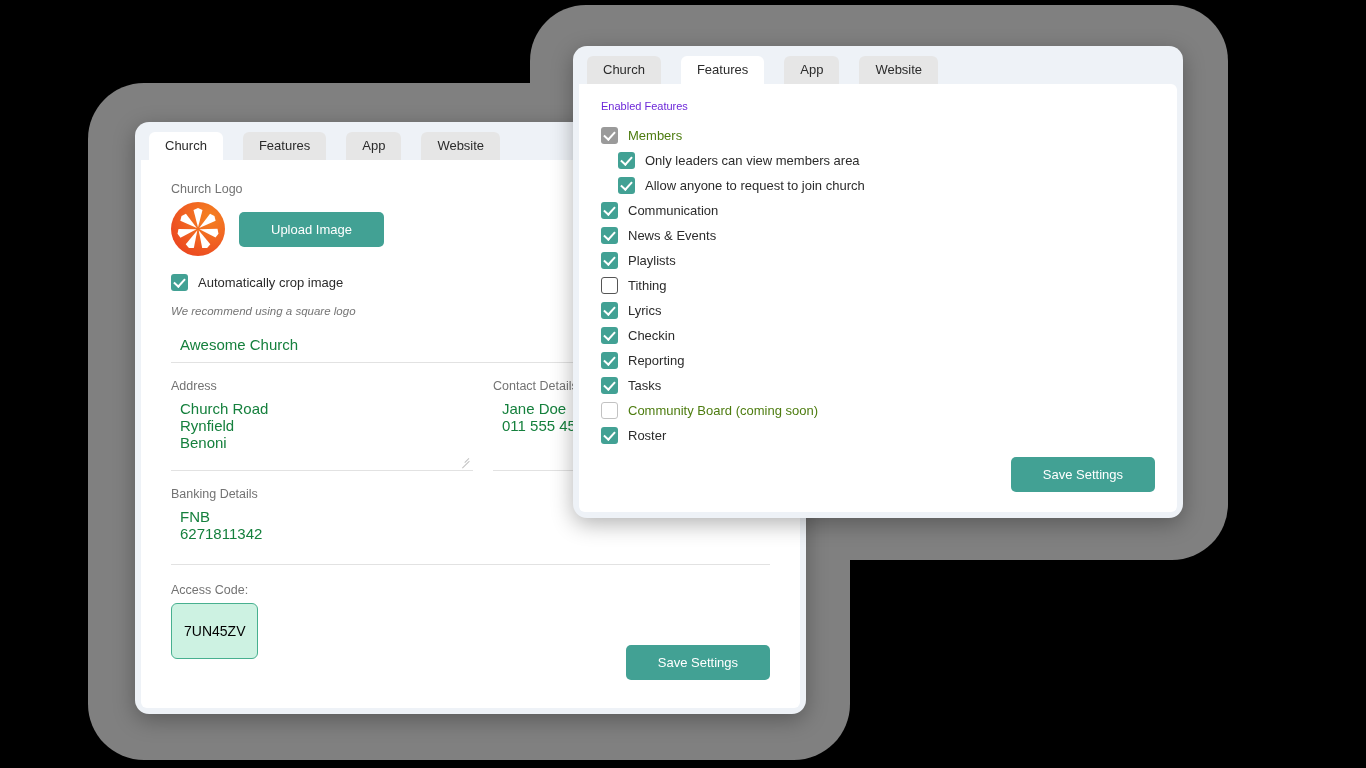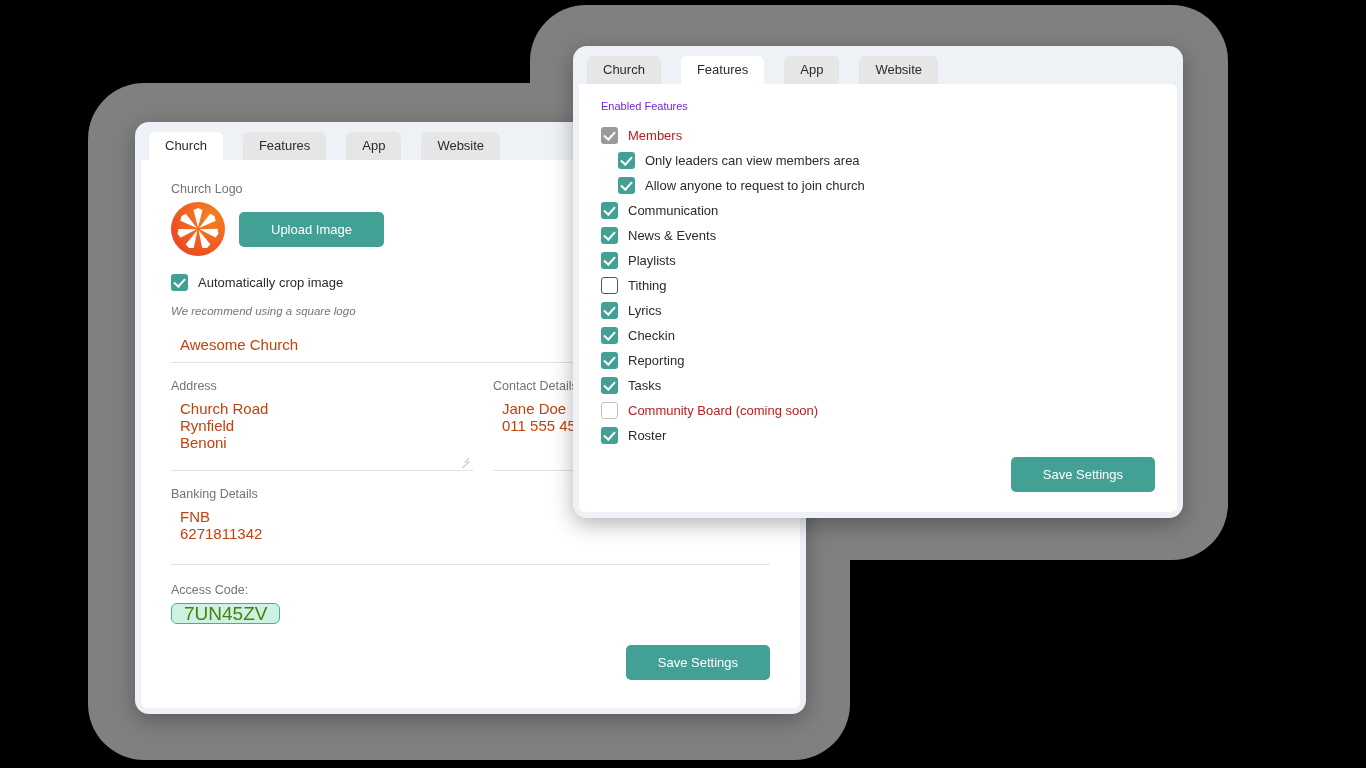--- a/index.html
+++ b/index.html
@@ -96,33 +96,33 @@
   .cb.on::after, .cb.dis::after {
     content: "";
     position: absolute;
     left: 5px; top: 2px;
     width: 5px; height: 9px;
     border: solid #ffffff;
     border-width: 0 2.2px 2.2px 0;
     transform: rotate(42deg);
   }
   .cb-label { font-size: 13px; color: #2b2b2b; }
-  .cb-label.muted { color: #b91c1c; }
+  .cb-label.muted { color: #4d7c0f; }
 
   .hint {
     font-size: 11.5px; color: #757575; font-style: italic;
     margin: 14px 0 18px 0;
   }
 
   .underline-field {
     border-bottom: 1px solid #e2e2e2;
     padding: 2px 0 8px 0;
   }
   .fval {
-    font-size: 15px; color: #c2410c; line-height: 1.13;
+    font-size: 15px; color: #15803d; line-height: 1.13;
     padding-left: 9px; white-space: pre-line;
   }
   .two-col { display: flex; gap: 0; }
   .two-col > div:first-child { width: 302px; }
   .two-col > div:last-child { flex: 1; padding-left: 20px; }
 
   .resize-handle {
     position: absolute; right: 3px; bottom: 3px;
     width: 9px; height: 9px; opacity: .6;
   }
@@ -131,23 +131,23 @@
     height: 1.4px; background: #999; transform: rotate(-45deg);
   }
   .resize-handle::before { bottom: 2px; width: 10px; right: -1px; }
   .resize-handle::after  { bottom: 5.5px; width: 6px; right: 0px; }
 
   .code-box {
     display: inline-block;
     background: #cdf2e2;
     border: 1.6px solid #47b08f;
     border-radius: 6px;
-    color: #4d7c0f;
-    font-size: 19px;
-    padding: 0 12px;
+    color: #000000;
+    font-size: 14px;
+    padding: 20px 12px;
     line-height: 1;
   }
 
   .save-left {
     position: absolute; right: 30px; bottom: 28px;
   }
 
   
   .ft-body { padding: 16px 22px 0 22px; }
   .ft-title { font-size: 11px; color: #6d28d9; margin-bottom: 11px; }

